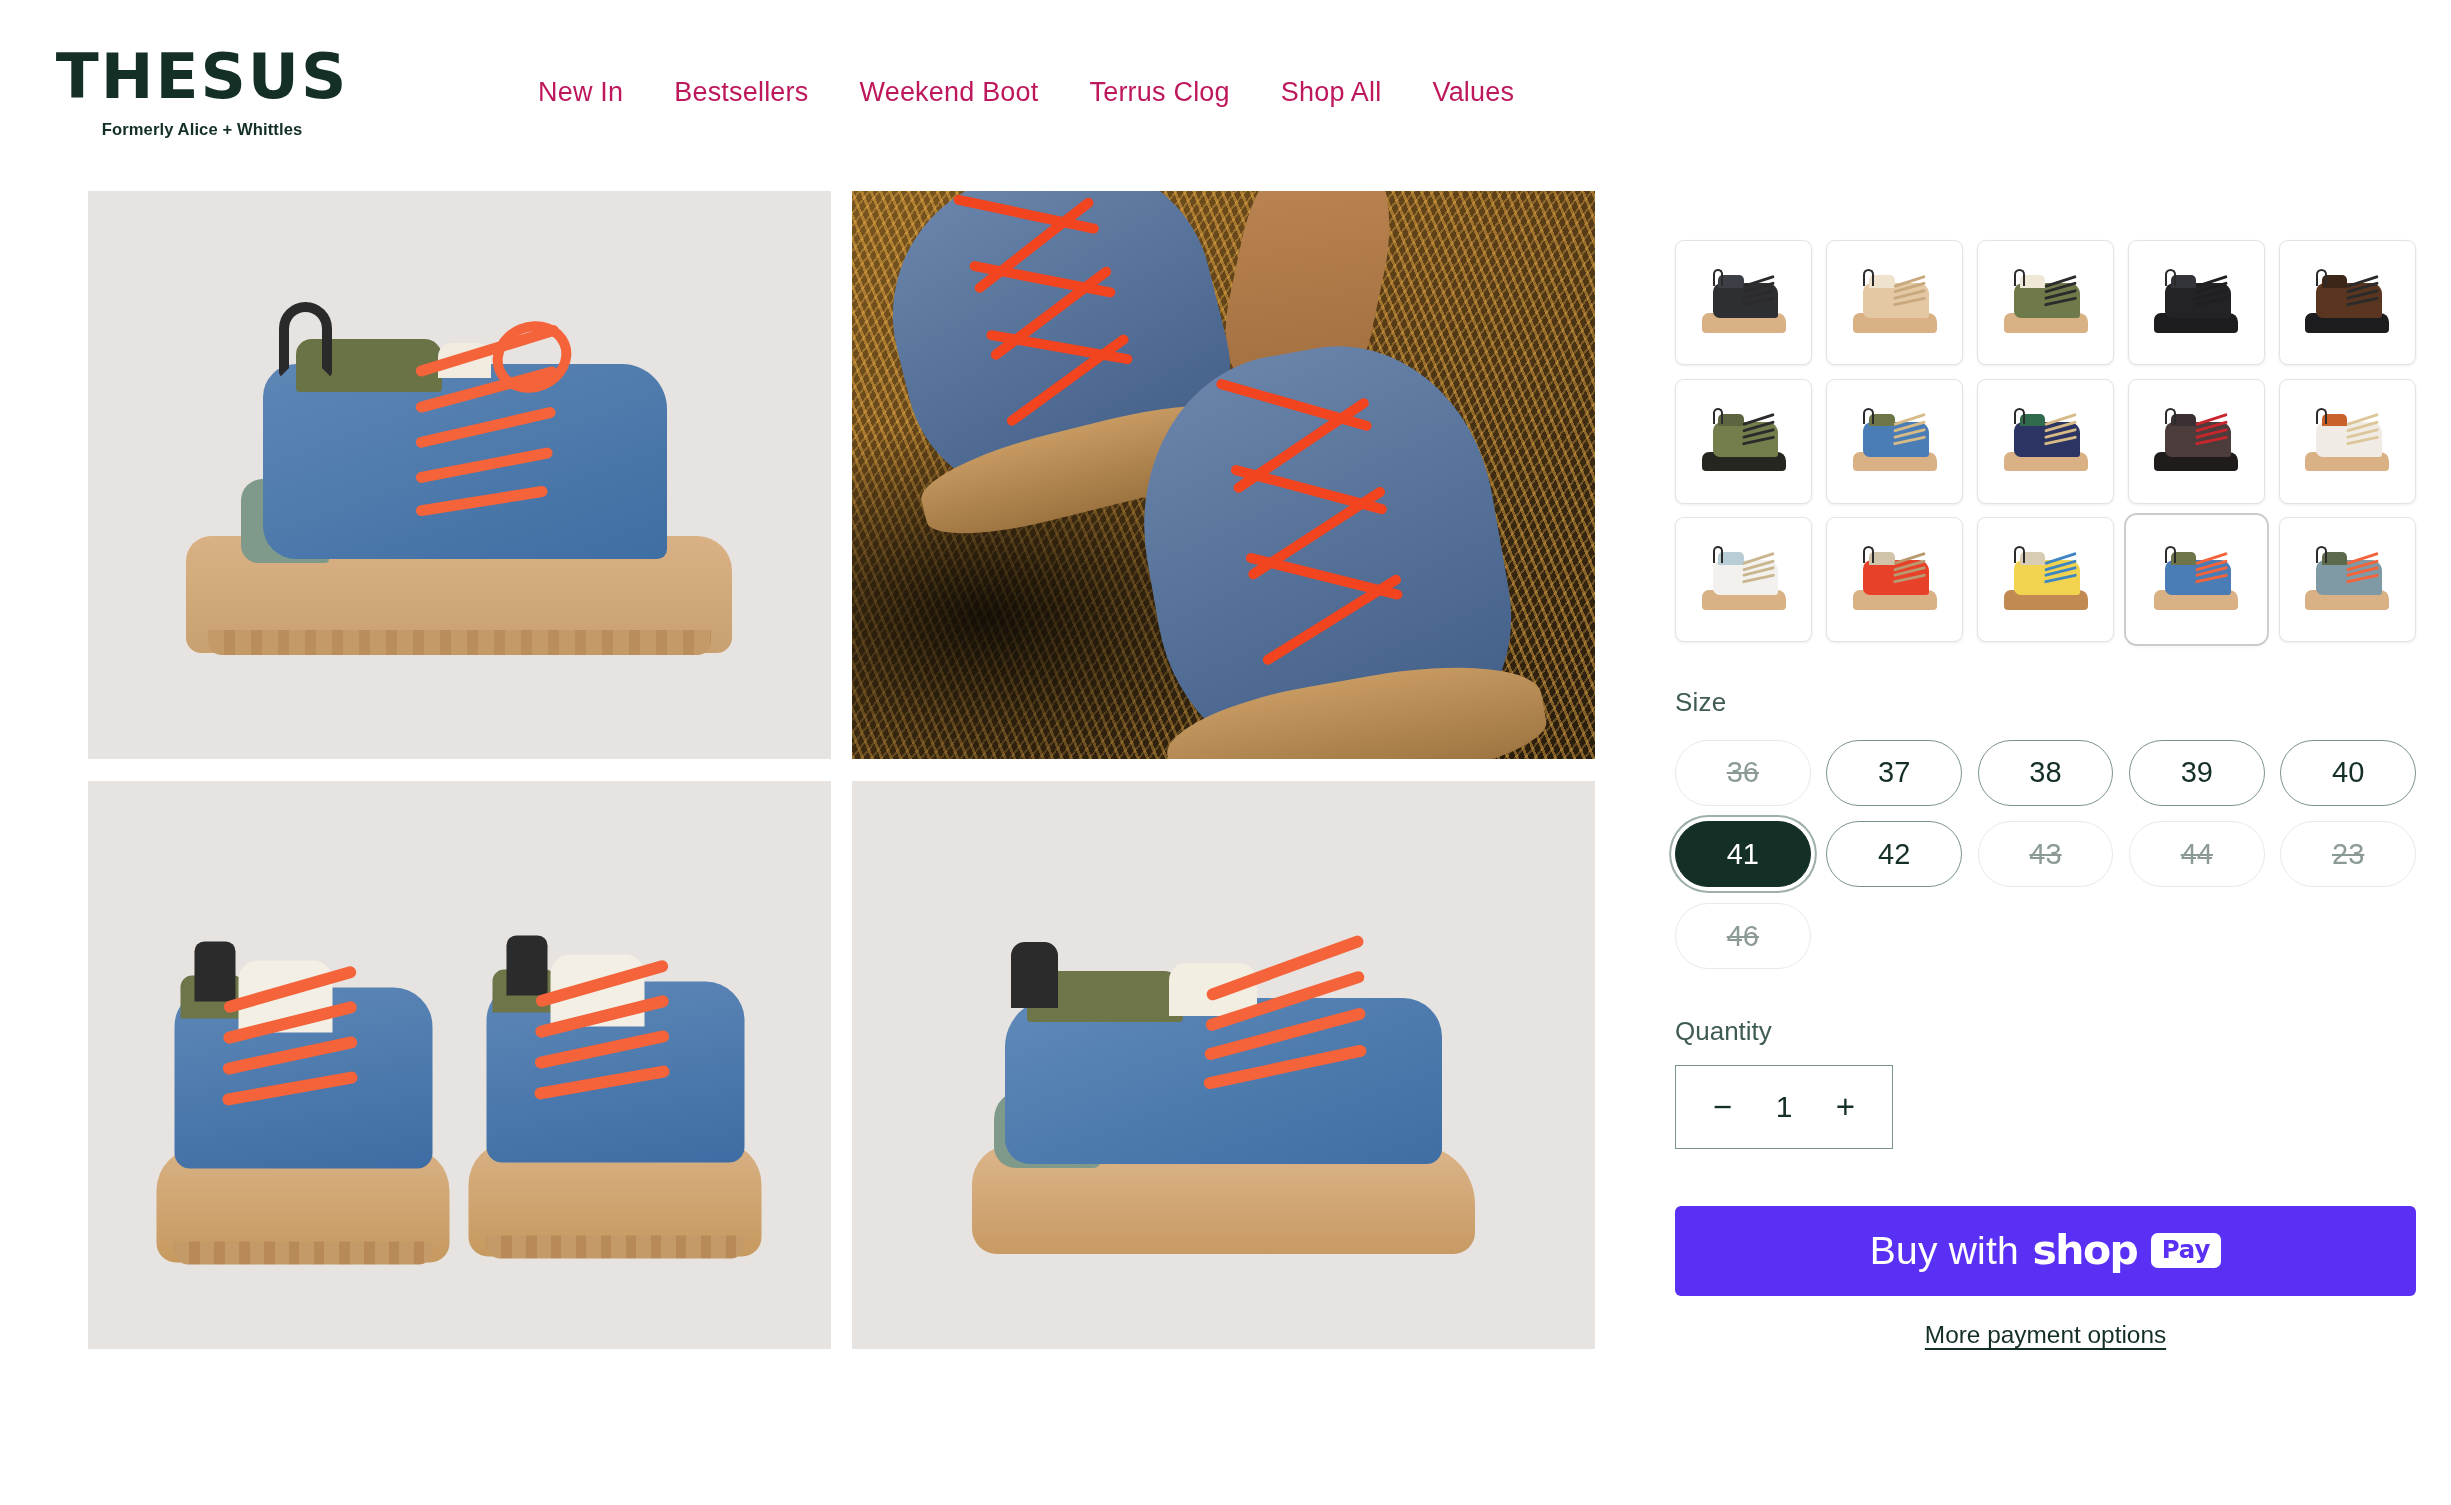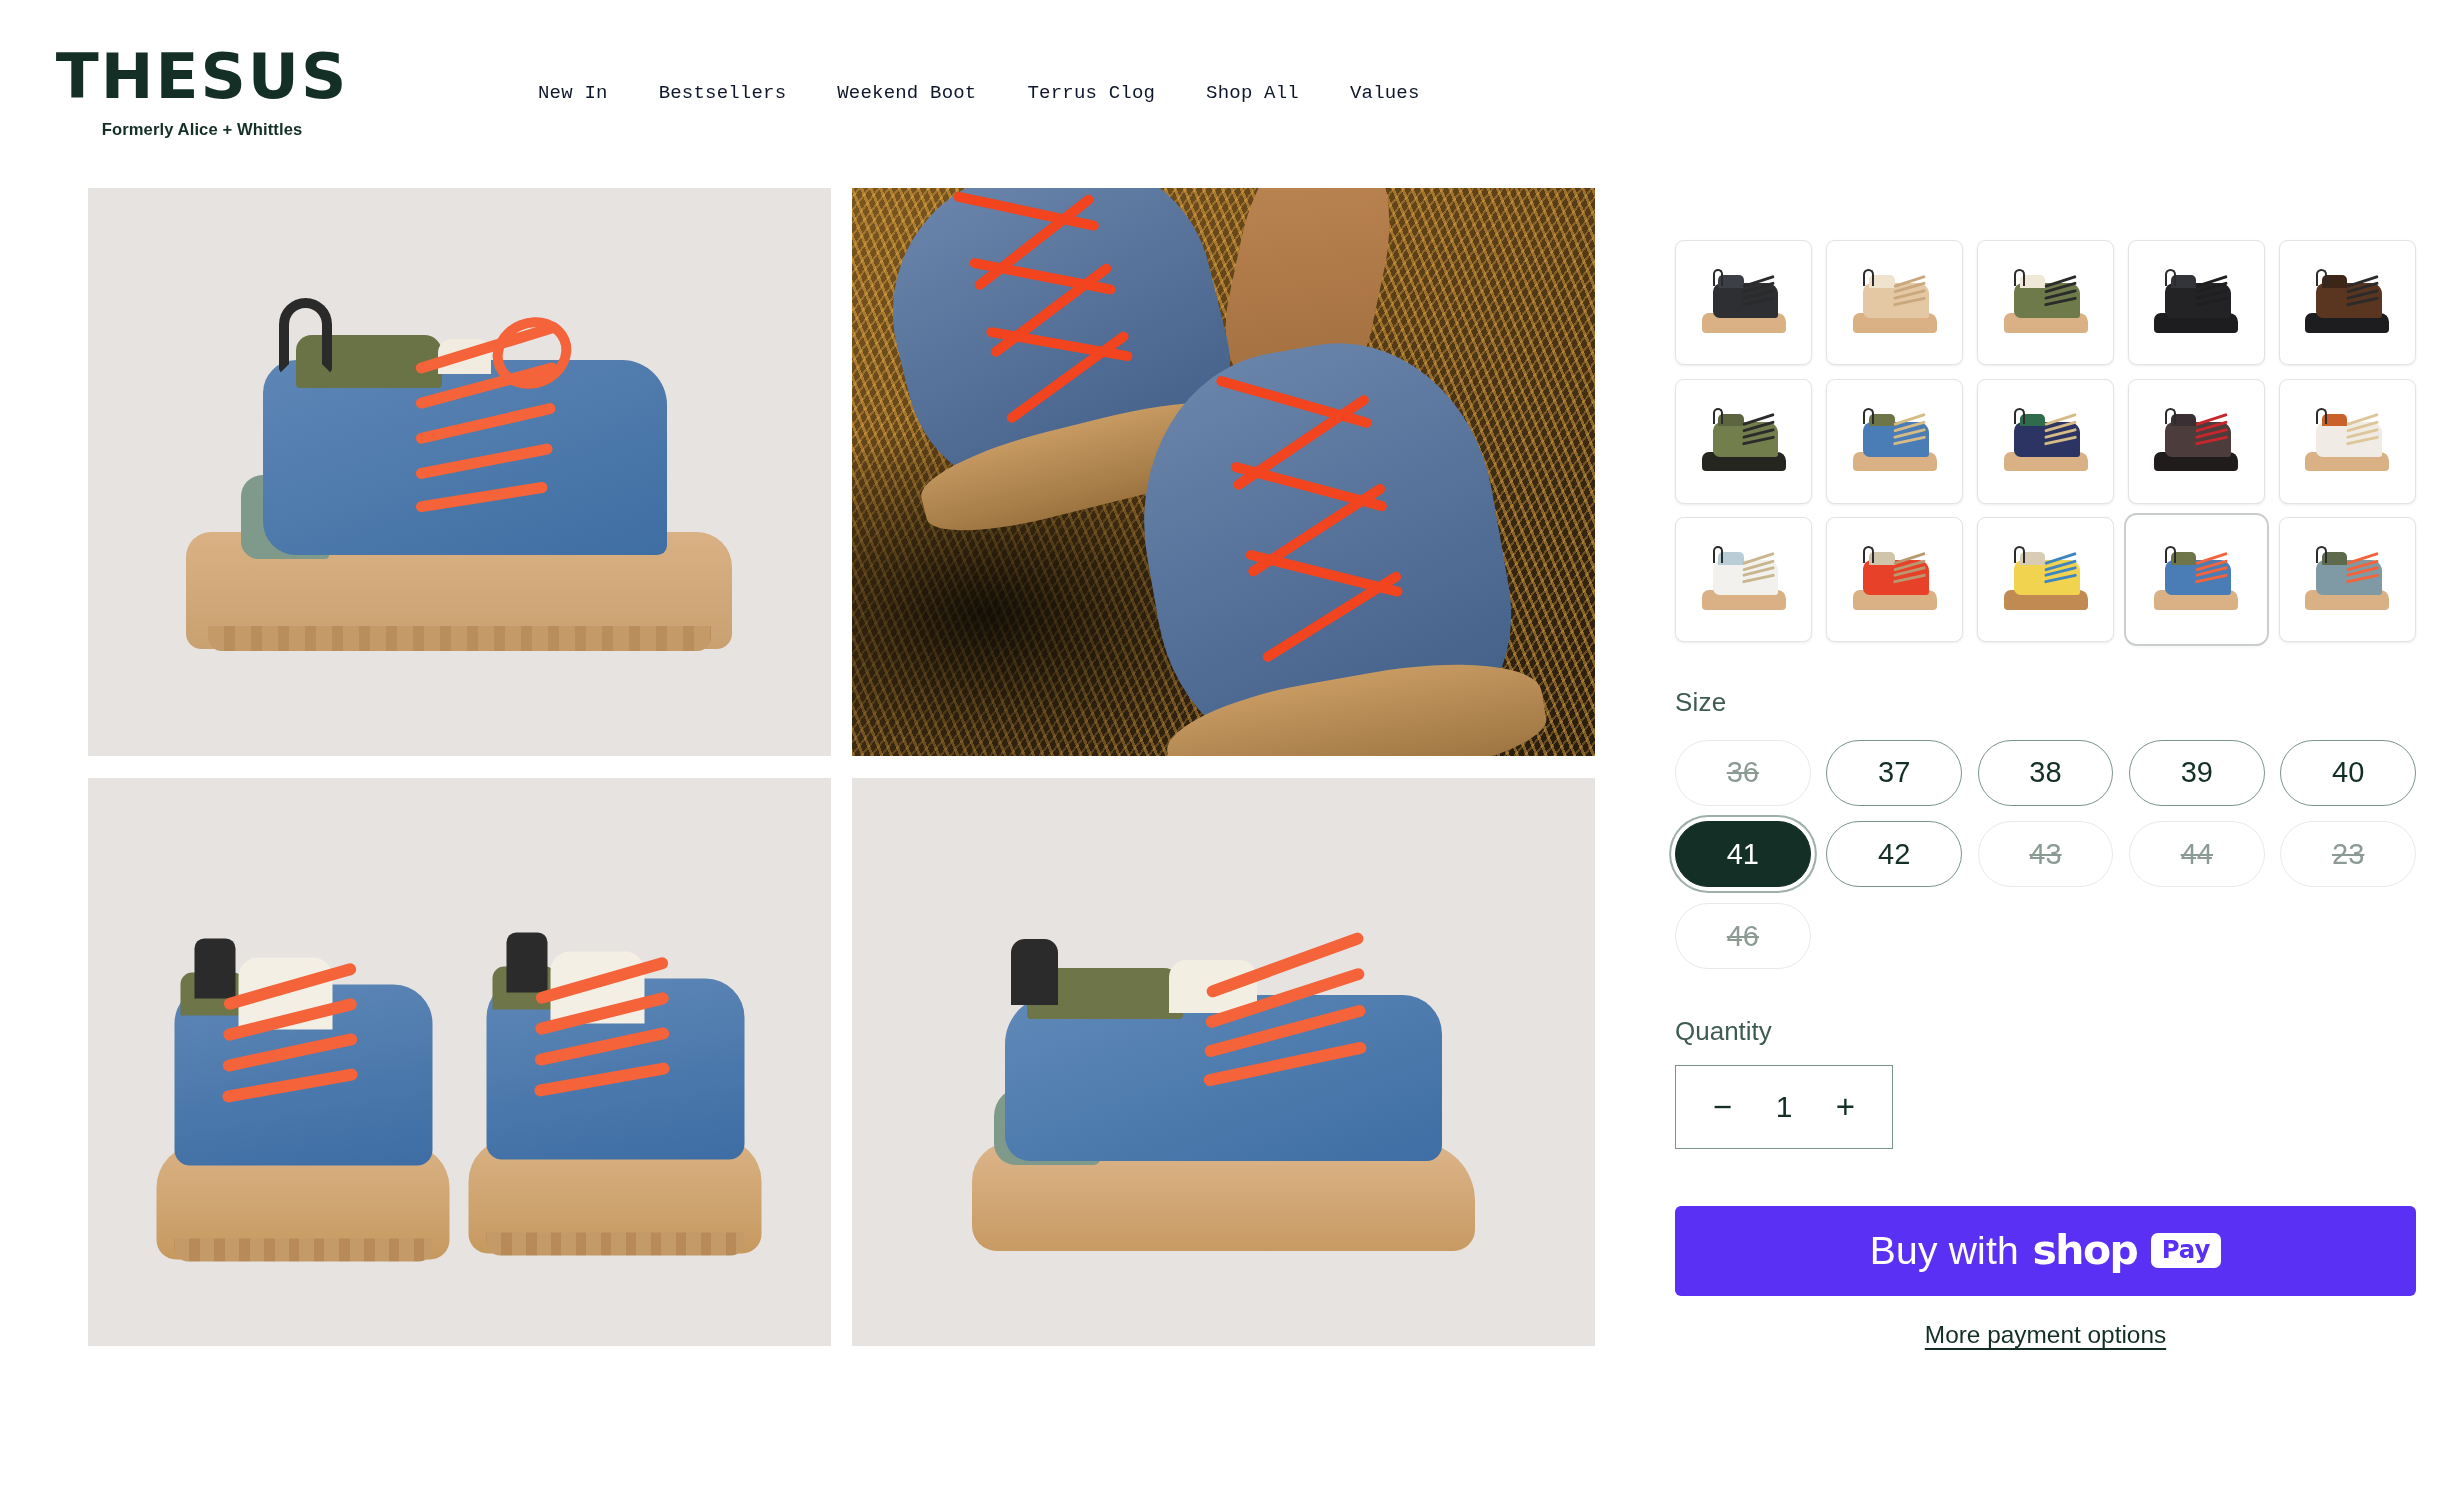--- a/index.html
+++ b/index.html
@@ -47,27 +47,26 @@
     white-space: nowrap;
   }
 
   .mainnav {
     display: flex;
     align-items: center;
     gap: 51px;
     margin-left: 224px;
   }
   .navlink {
-    font-size: 19px;
-    color: #0f172a;
+    font-size: 27px;
+    color: #be185d;
     letter-spacing: 0.2px;
     text-decoration: none;
     white-space: nowrap;
     cursor: pointer;
-    font-family: Liberation Mono, monospace;
   }
 
   .header-right {
     margin-left: auto;
     display: flex;
     align-items: center;
     gap: 39px;
   }
   .currency {
     display: flex;
@@ -98,21 +97,21 @@
     align-items: center;
     justify-content: center;
     cursor: pointer;
     margin-left: 13.7px;
   }
   .icon-btn svg { display: block; }
 
   
   .page {
     display: flex;
-    align-items: center;
+    align-items: flex-end;
     padding-left: 88px;
     padding-right: 86px;
     gap: 80px;
   }
 
   
   .gallery {
     width: 1507px;
     display: grid;
     grid-template-columns: 1fr 1fr;

